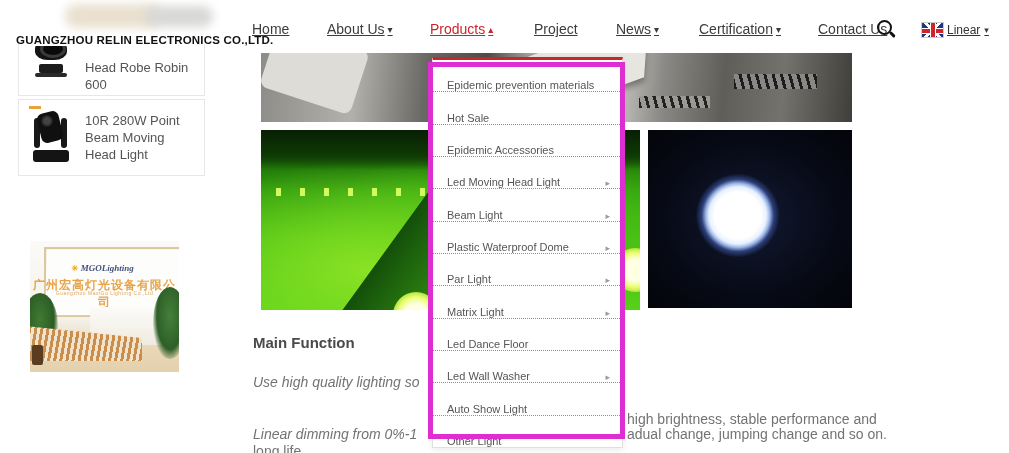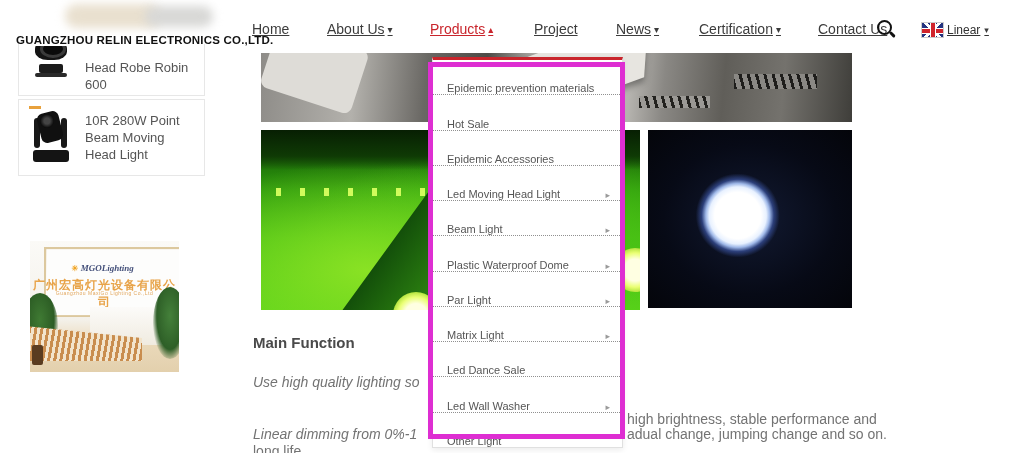--- a/index.html
+++ b/index.html
@@ -234,26 +234,29 @@
     </div>
     <div class="dd-item">
       <span>Par Light</span>
       <span class="sub-arrow">▸</span>
     </div>
     <div class="dd-item">
       <span>Matrix Light</span>
       <span class="sub-arrow">▸</span>
     </div>
     <div class="dd-item">
-      <span>Led Dance Sale</span>
+      <span>Led Dance Floor</span>
     </div>
     <div class="dd-item">
       <span>Led Wall Washer</span>
       <span class="sub-arrow">▸</span>
     </div>
     <div class="dd-item">
+      <span>Auto Show Light</span>
+    </div>
+    <div class="dd-item">
       <span>Other Light</span>
     </div>
   </div>
 
   <div class="highlight-box"></div>
 
 </div>
 
 </body></html>

